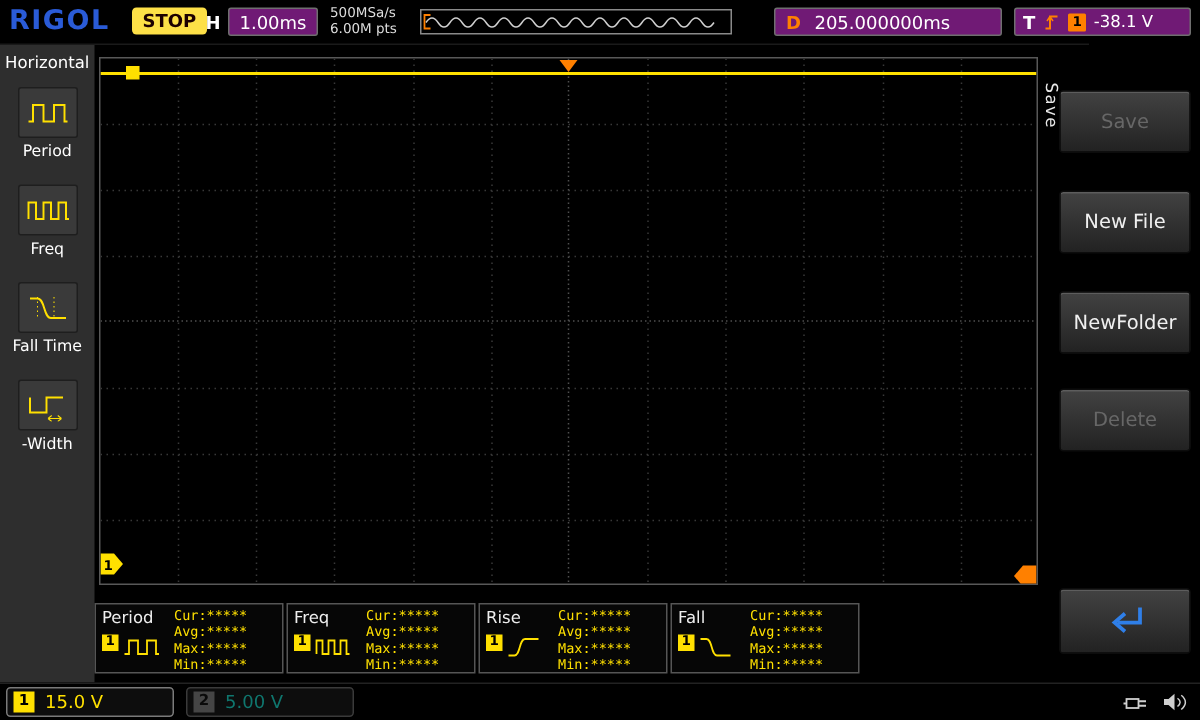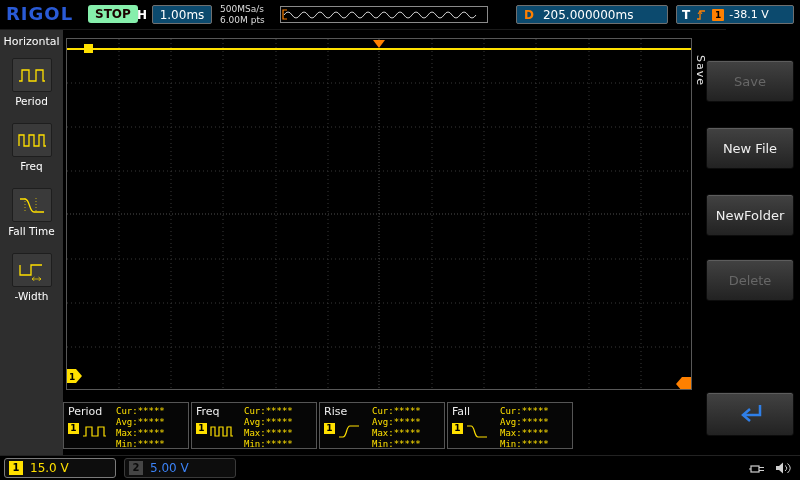--- a/index.html
+++ b/index.html
@@ -3,23 +3,23 @@
 <meta charset="utf-8">
 <style>
   * { margin:0; padding:0; box-sizing:border-box; }
   html,body { width:800px; height:480px; }
   body { background:#000; font-family:"DejaVu Sans","Liberation Sans",sans-serif; color:#ddd; position:relative; overflow:hidden; }
   .screen { position:absolute; left:0; top:0; width:800px; height:480px; background:#000; }
 
   
   .topbar { position:absolute; left:0; top:0; width:726px; height:30px; background:#000; border-bottom:1px solid #1a1a1a; }
   .logo { position:absolute; left:6px; top:3px; font-size:18px; font-weight:bold; color:#2a5bd7; letter-spacing:1px; }
-  .stop { position:absolute; left:88px; top:5px; background:#86efac; color:#1c0000; font-weight:bold; font-size:12px; padding:2px 7px; border-radius:3px; }
+  .stop { position:absolute; left:88px; top:5px; background:#fde047; color:#1c0000; font-weight:bold; font-size:12px; padding:2px 7px; border-radius:3px; }
   .hl { position:absolute; left:137px; top:8px; font-weight:bold; font-size:12px; color:#fff; }
-  .tbox { position:absolute; border:1px solid #6f6f6f; border-radius:2px; height:19px; display:flex; align-items:center; justify-content:center; font-size:12px; color:#fff; background:#0c4a6e; }
+  .tbox { position:absolute; border:1px solid #6f6f6f; border-radius:2px; height:19px; display:flex; align-items:center; justify-content:center; font-size:12px; color:#fff; background:#701a75; }
   .timebase { left:152px; top:5px; width:60px; }
   .srate { position:absolute; left:220px; top:4px; font-size:9px; color:#ddd; line-height:11px; white-space:nowrap; }
   .preview { position:absolute; left:280px; top:6px; width:208px; height:17px; border:1px solid #8a8a8a; background:#000; }
   .dbox { left:516px; top:5px; width:152px; justify-content:flex-start; padding:0 7px; gap:9px; }
   .dlabel { color:#ff8000; font-weight:bold; font-size:12px; }
   .tgrp { left:676px; top:5px; width:118px; justify-content:flex-start; gap:5px; padding:0 5px; }
   .tl { color:#fff; font-weight:bold; font-size:12px; }
   .tbadge { width:12px; height:12px; background:#ff8000; color:#000; font-size:9px; font-weight:bold; text-align:center; line-height:12px; border-radius:1px; flex:0 0 auto; }
   .tlevel { color:#fff; font-size:11px; white-space:nowrap; }
 
@@ -53,21 +53,21 @@
   
   .bbar { position:absolute; left:0; top:455px; width:800px; height:25px; background:#000; border-top:1px solid #222; }
   .chbox { position:absolute; top:2px; height:20px; width:112px; border:1px solid #7a7a7a; border-radius:3px; background:#0d0d0d; display:flex; align-items:center; gap:7px; padding:0 4px; }
   .ch1 { left:4px; }
   .ch2 { left:124px; border-color:#3a3a3a; }
   .chbadge { width:14px; height:14px; text-align:center; line-height:14px; font-size:10px; font-weight:bold; flex:0 0 auto; }
   .ch1 .chbadge { background:#ffe000; color:#000; }
   .ch2 .chbadge { background:#454545; color:#0a0a0a; }
   .chval { font-size:12px; }
   .ch1 .chval { color:#ffe000; }
-  .ch2 .chval { color:#3b82f6; }
+  .ch2 .chval { color:#0f766e; }
   .usb { position:absolute; left:748px; top:6px; }
   .spk { position:absolute; left:774px; top:5px; }
 </style>
 </head>
 <body>
 
 <div class="screen">
 
   <div class="topbar">
     <div class="logo">RIGOL</div>

